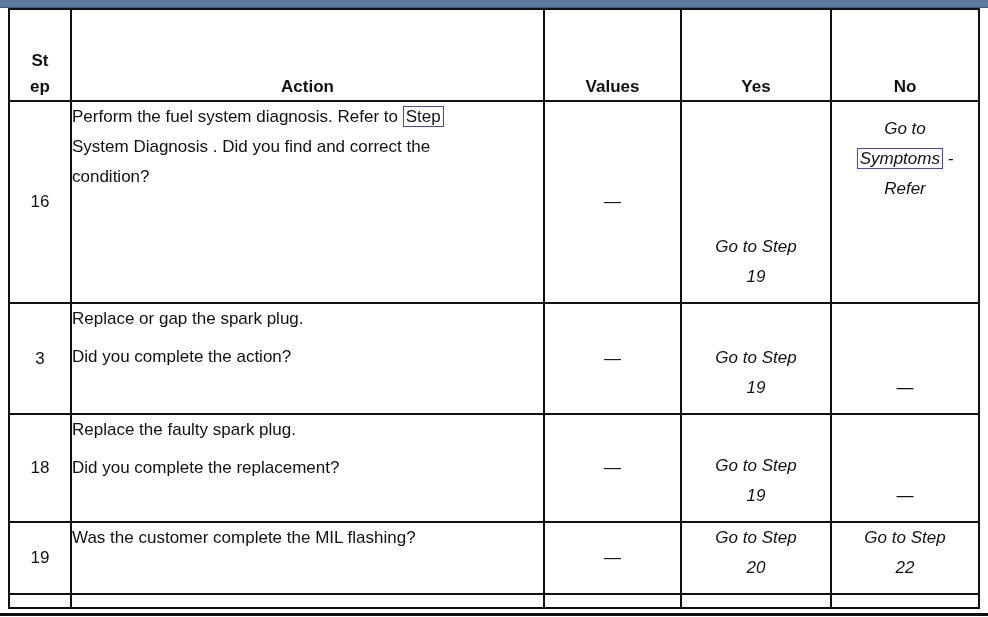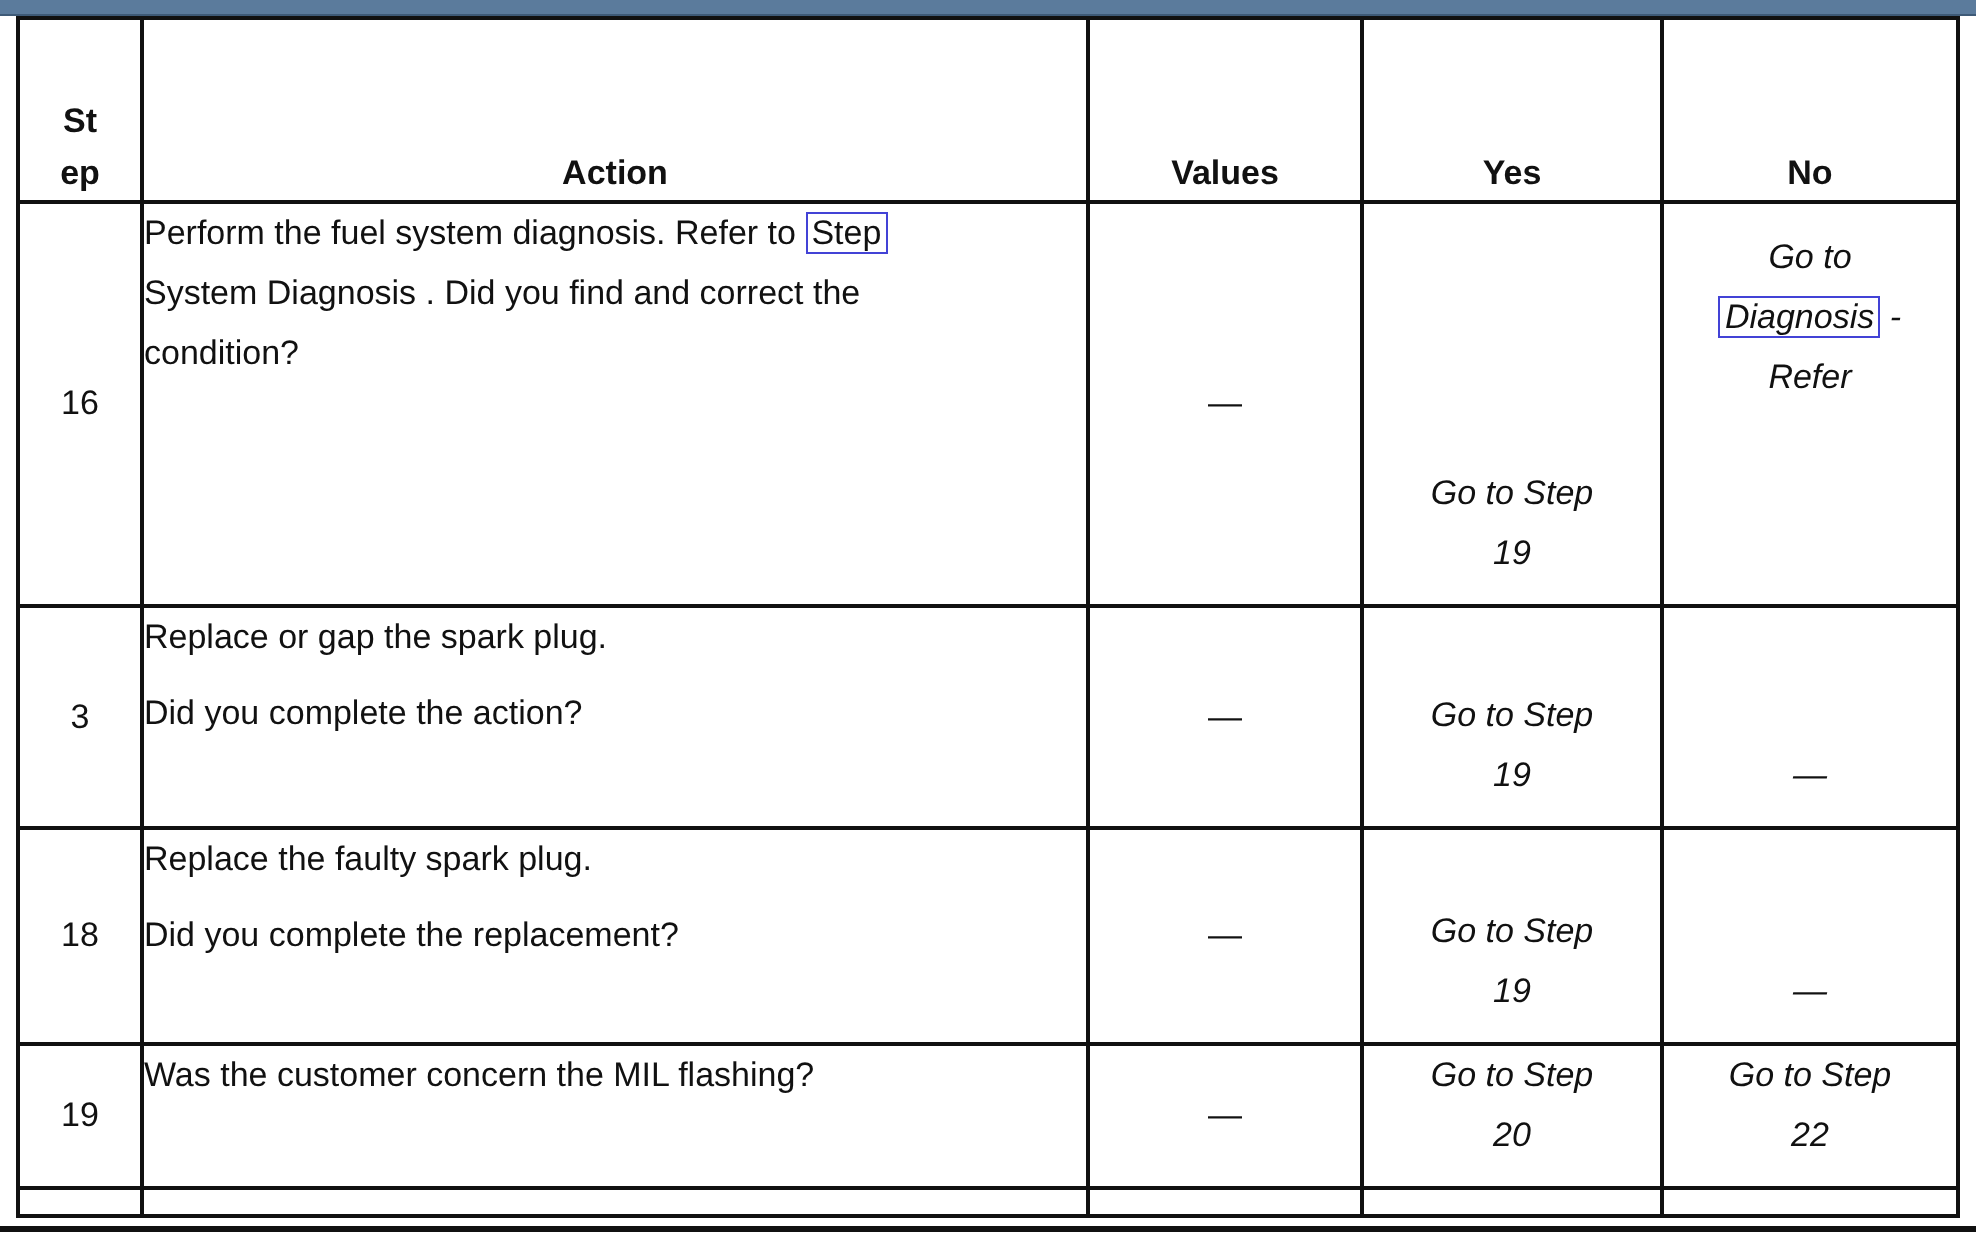--- a/index.html
+++ b/index.html
@@ -122,21 +122,21 @@
         <div>System Diagnosis . Did you find and correct the</div>
         <div>condition?</div>
       </td>
       <td class="values">—</td>
       <td class="yn bottom">
         <div>Go to Step</div>
         <div>19</div>
       </td>
       <td class="yn top">
         <div>Go to</div>
-        <div><span class="linkbox">Diagnosis</span><span> -</span></div>
+        <div><span class="linkbox">Symptoms</span><span> -</span></div>
         <div>Refer</div>
       </td>
     </tr>
 
     <tr class="r-17">
       <td class="step">3</td>
       <td class="action">
         <div>Replace or gap the spark plug.</div>
         <div class="para2">Did you complete the action?</div>
       </td>
@@ -158,21 +158,21 @@
       <td class="yn bottom">
         <div>Go to Step</div>
         <div>19</div>
       </td>
       <td class="yn bottom">—</td>
     </tr>
 
     <tr class="r-19">
       <td class="step">19</td>
       <td class="action">
-        <div>Was the customer concern the MIL flashing?</div>
+        <div>Was the customer complete the MIL flashing?</div>
       </td>
       <td class="values">—</td>
       <td class="yn bottom">
         <div>Go to Step</div>
         <div>20</div>
       </td>
       <td class="yn bottom">
         <div>Go to Step</div>
         <div>22</div>
       </td>

